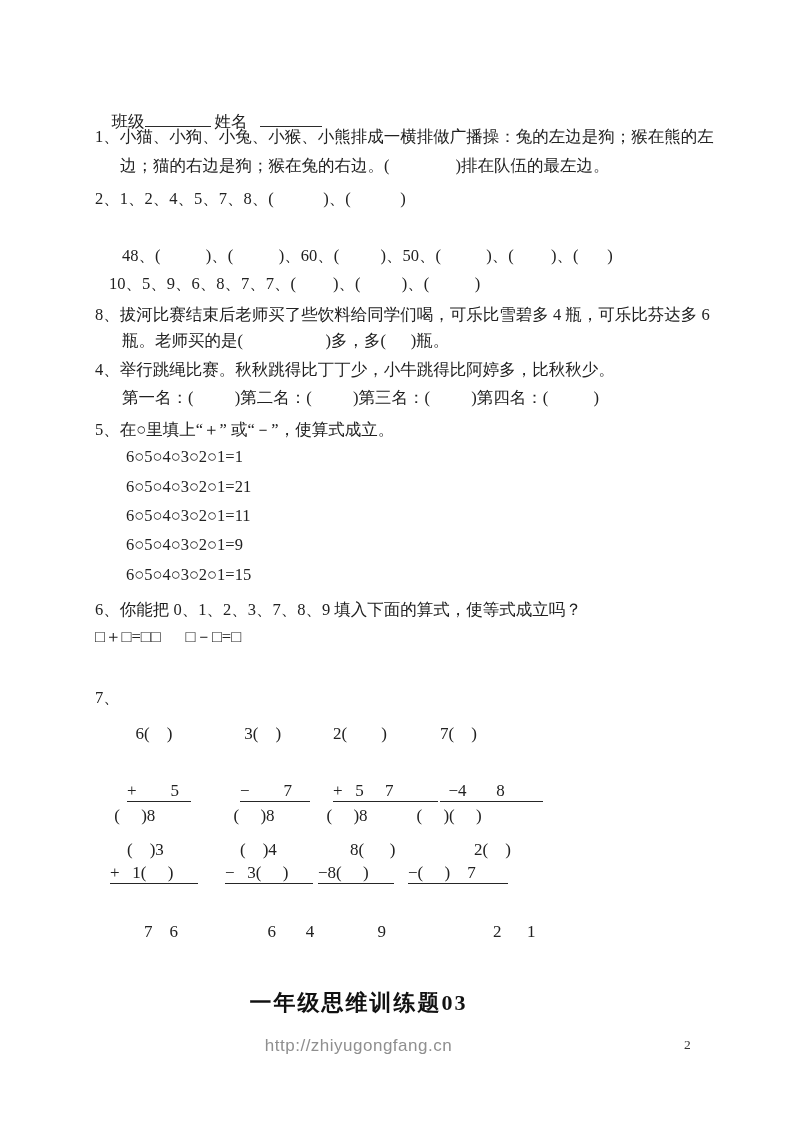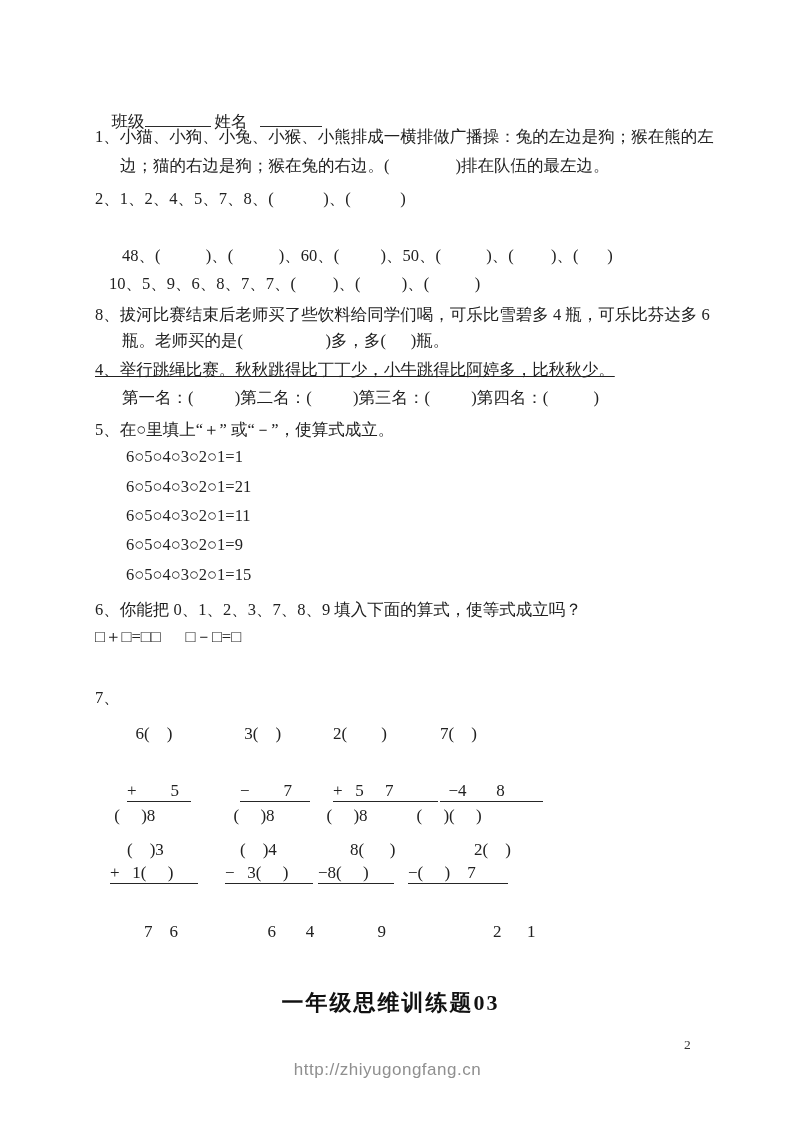--- a/index.html
+++ b/index.html
@@ -43,21 +43,21 @@
   <div class="line" style="left:95px;top:127px;">1、小猫、小狗、小兔、小猴、小熊排成一横排做广播操：兔的左边是狗；猴在熊的左</div>
   <div class="line" style="left:120px;top:156px;">边；猫的右边是狗；猴在兔的右边。(                )排在队伍的最左边。</div>
 
   <div class="line" style="left:95px;top:189px;">2、1、2、4、5、7、8、(            )、(            )</div>
   <div class="line" style="left:122px;top:246px;">48、(           )、(           )、60、(          )、50、(           )、(         )、(       )</div>
   <div class="line" style="left:109px;top:274px;">10、5、9、6、8、7、7、(         )、(          )、(           )</div>
 
   <div class="line" style="left:95px;top:305px;">8、拔河比赛结束后老师买了些饮料给同学们喝，可乐比雪碧多 4 瓶，可乐比芬达多 6</div>
   <div class="line" style="left:122px;top:331px;">瓶。老师买的是(                    )多，多(      )瓶。</div>
 
-  <div class="line" style="left:95px;top:360px;text-decoration:underline;">4、举行跳绳比赛。秋秋跳得比丁丁少，小牛跳得比阿婷多，比秋秋少。</div>
+  <div class="line" style="left:95px;top:360px;">4、举行跳绳比赛。秋秋跳得比丁丁少，小牛跳得比阿婷多，比秋秋少。</div>
   <div class="line" style="left:122px;top:388px;">第一名：(          )第二名：(          )第三名：(          )第四名：(           )</div>
 
   <div class="line" style="left:95px;top:420px;">5、在○里填上“＋” 或“－”，使算式成立。</div>
   <div class="line" style="left:126px;top:447px;">6○5○4○3○2○1=1</div>
   <div class="line" style="left:126px;top:477px;">6○5○4○3○2○1=21</div>
   <div class="line" style="left:126px;top:506px;">6○5○4○3○2○1=11</div>
   <div class="line" style="left:126px;top:535px;">6○5○4○3○2○1=9</div>
   <div class="line" style="left:126px;top:565px;">6○5○4○3○2○1=15</div>
 
   <div class="line" style="left:95px;top:600px;">6、你能把 0、1、2、3、7、8、9 填入下面的算式，使等式成立吗？</div>
@@ -100,17 +100,17 @@
     <div>  (     )8</div>
     <div class="op">−8(     )</div>
     <div>              9</div>
   </div>
   <div class="vp" style="left:408px;top:768px;width:100px;">
     <div>  (     )(     )</div>
     <div class="op">−(     )    7</div>
     <div>                    2      1</div>
   </div>
 
-  <div class="title" style="top:988px;margin-left:32px;">一年级思维训练题03</div>
+  <div class="title" style="top:988px;">一年级思维训练题03</div>
   <div class="pagenum" style="left:684px;top:1037px;">2</div>
-  <div class="url" style="top:1060px;padding-left:29px;">http://zhiyugongfang.cn</div>
+  <div class="url" style="top:1036px;">http://zhiyugongfang.cn</div>
 
 </div>
 
 </body></html>

